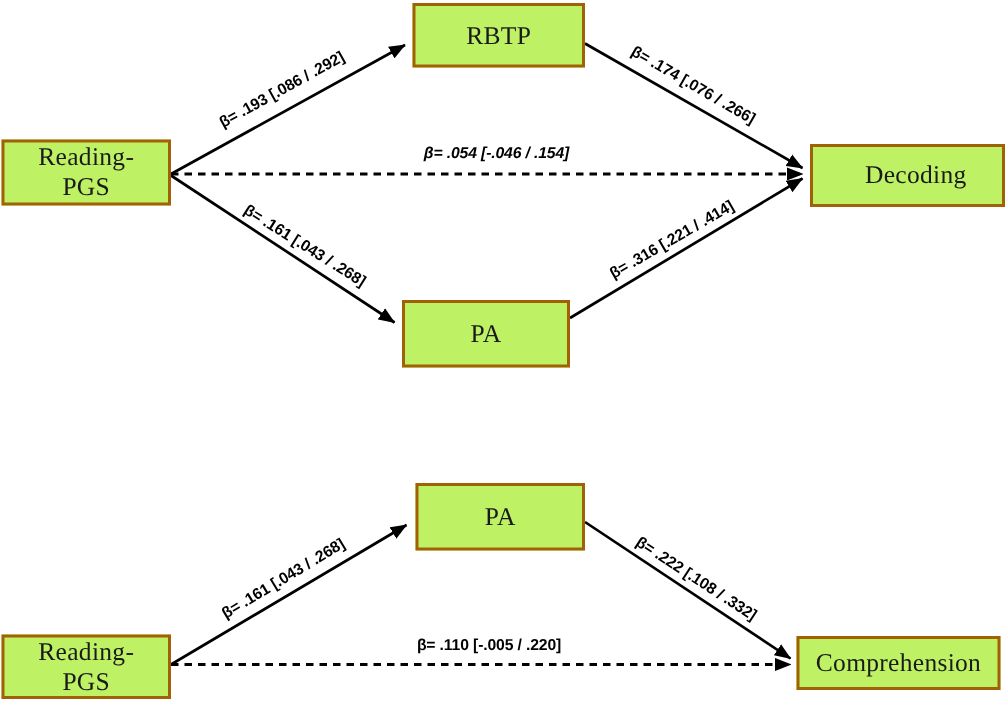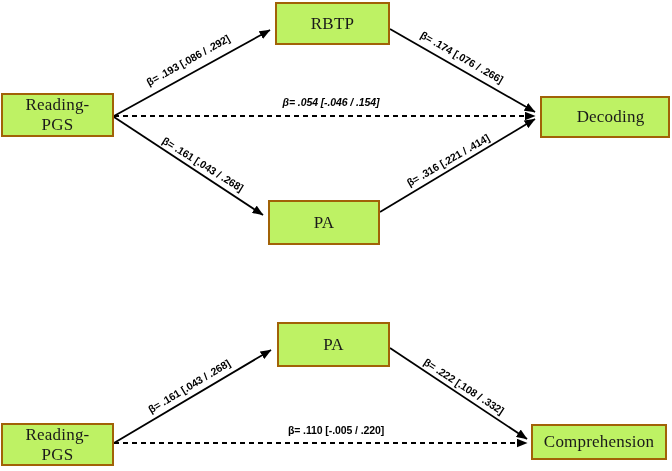--- a/index.html
+++ b/index.html
@@ -94,15 +94,15 @@
   </div>
 
   <div class="node" style="left:531px;top:424px;width:136px;height:36px;">
     <span>Comprehension</span>
   </div>
 
   <div class="plabel" style="left:189px;top:386px;--r:-31deg;">β= .161 [.043 / .268]</div>
 
   <div class="plabel" style="left:464px;top:386px;--r:33deg;">β= .222 [.108 / .332]</div>
 
-  <div class="plabel" style="left:326px;top:430px;margin-left:10px;--r:0deg;">β= .110 [-.005 / .220]</div>
+  <div class="plabel" style="left:326px;top:430px;--r:0deg;">β= .110 [-.005 / .220]</div>
 
 </div>
 
 </body></html>

